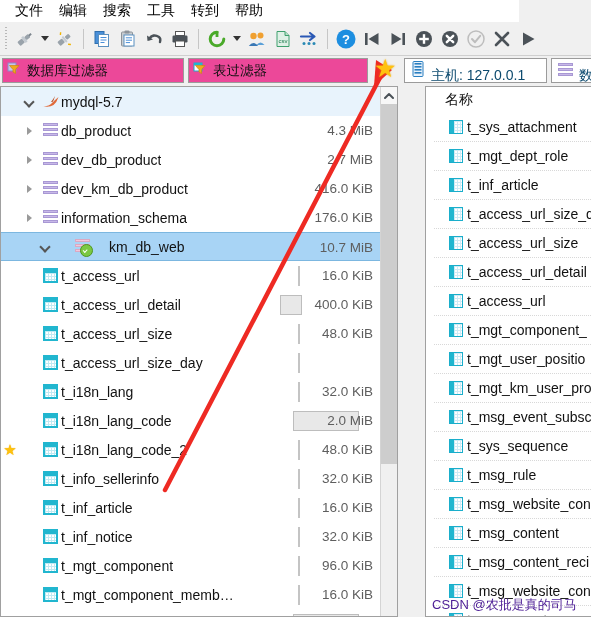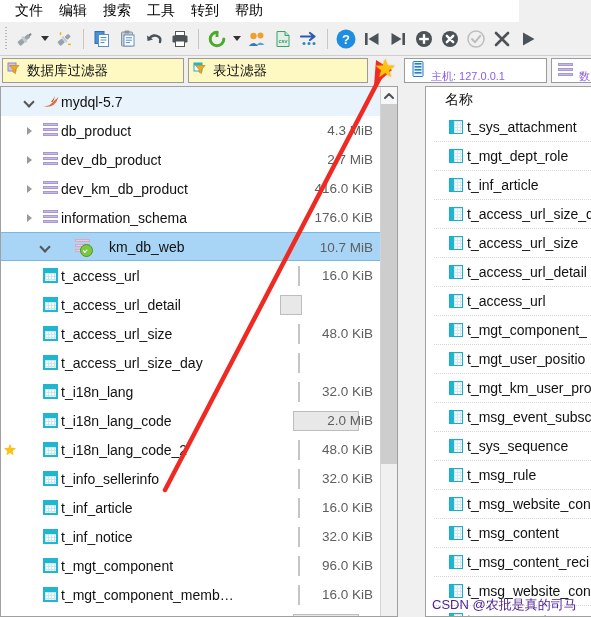--- a/index.html
+++ b/index.html
@@ -33,35 +33,35 @@
   .tb{width:26px;height:26px;display:flex;align-items:center;justify-content:center;position:relative;flex:0 0 auto;cursor:default;}
   .tb-sep{width:1px;height:20px;background:#c6c6c6;margin:0 5px;flex:0 0 auto;}
   .tb-arrow{width:14px;height:26px;display:flex;align-items:center;justify-content:center;flex:0 0 auto;cursor:default;}
   .caret{width:0;height:0;border-left:4px solid transparent;border-right:4px solid transparent;border-top:5px solid #333;}
 
   
   .filterbar{
     position:absolute;left:0;top:56px;width:591px;height:30px;background:#f0f0f0;
   }
   .filterbox{
-    position:absolute;top:2px;height:25px;background:#fef9c3;border:1px solid #9b9b9b;
+    position:absolute;top:2px;height:25px;background:#ec4899;border:1px solid #9b9b9b;
     display:flex;align-items:center;box-sizing:border-box;padding-left:4px;
   }
   .fb1{left:2px;width:182px;}
   .fb2{left:188px;width:180px;}
   .filter-txt{font-size:13.5px;color:#111;margin-left:4px;white-space:nowrap;}
   .hostbox{
     position:absolute;left:404px;top:2px;height:25px;width:143px;background:#fff;border:1px solid #9b9b9b;
     display:flex;align-items:center;box-sizing:border-box;padding-left:6px;
   }
   .dbbox{
     position:absolute;left:551px;top:2px;height:25px;width:60px;background:#fff;border:1px solid #9b9b9b;
     display:flex;align-items:center;box-sizing:border-box;padding-left:6px;overflow:hidden;
   }
-  .host-txt{font-size:11px;color:#8b5cf6;margin-left:6px;white-space:nowrap;margin-top:11px;}
+  .host-txt{font-size:14px;color:#0c4a6e;margin-left:6px;white-space:nowrap;margin-top:11px;}
 
   
   .left-panel{
     position:absolute;left:0px;top:86px;width:398px;height:531px;
     background:#ffffff;border:1px solid #a0a0a0;box-sizing:border-box;overflow:hidden;
   }
   .tree{position:absolute;left:0;top:0;width:380px;height:529px;overflow:hidden;}
   .row{
     position:relative;height:29px;display:flex;align-items:center;box-sizing:border-box;
     width:380px;cursor:default;
@@ -465,20 +465,21 @@
         <div class="size">16.0 KiB</div>
       </div>
       <div class="row">
         <div class="star-col"></div>
         <div class="twisty"></div>
         <div class="ico">
             <span class="tbl-ico"></span>
           </div>
         <div class="label">t_access_url_detail</div>
         <div class="sizebar" style="right:79px;width:22px;"></div>
+        <div class="size">400.0 KiB</div>
       </div>
       <div class="row">
         <div class="star-col"></div>
         <div class="twisty"></div>
         <div class="ico">
             <span class="tbl-ico"></span>
           </div>
         <div class="label">t_access_url_size</div>
         <div class="sizetick" style="right:81px;"></div>
         <div class="size">48.0 KiB</div>

